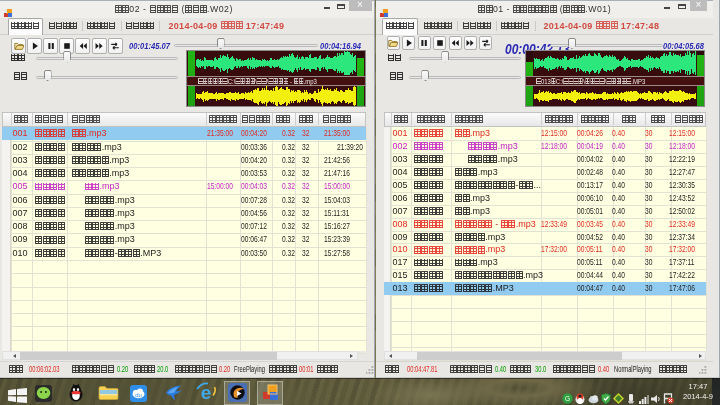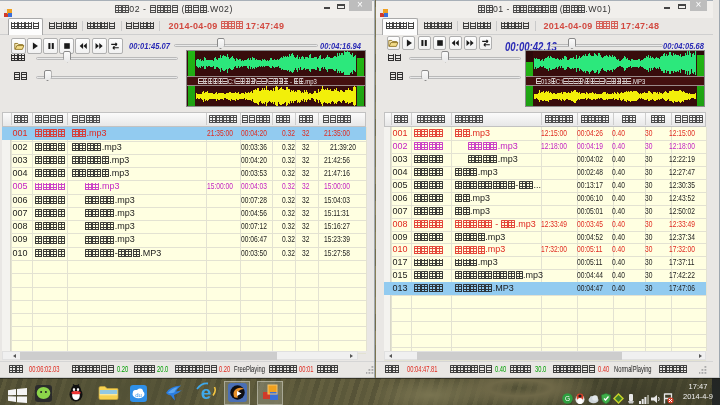--- a/index.html
+++ b/index.html
@@ -164,21 +164,21 @@
     <div class="cell" style="left:241.0px;top:127.2px;color:#e02a20"><span class="sx">00:04:20</span></div>
     <div class="cell" style="left:281.5px;top:127.2px;color:#e02a20"><span class="sx">0.32</span></div>
     <div class="cell" style="left:301.5px;top:127.2px;color:#e02a20"><span class="sx">32</span></div>
     <div class="cell" style="left:323.5px;top:127.2px;color:#e02a20"><span class="sx">21:35:00</span></div>
     <div class="cell" style="left:12.5px;top:140.5px;color:#1c1c1c">002</div>
     <div class="cell" style="left:35.0px;top:140.5px;color:#1c1c1c"><i class="c"></i><i class="c"></i><i class="c"></i><i class="c"></i></div>
     <div class="cell" style="left:71.5px;top:140.5px;color:#1c1c1c"><i class="c"></i><i class="c"></i><i class="c"></i><i class="c"></i>.mp3</div>
     <div class="cell" style="left:241.0px;top:140.5px;color:#1c1c1c"><span class="sx">00:03:36</span></div>
     <div class="cell" style="left:281.5px;top:140.5px;color:#1c1c1c"><span class="sx">0.32</span></div>
     <div class="cell" style="left:301.5px;top:140.5px;color:#1c1c1c"><span class="sx">32</span></div>
-    <div class="cell" style="left:330px;top:140.5px;color:#1c1c1c"><span class="sx">21:39:20</span></div>
+    <div class="cell" style="left:337px;top:140.5px;color:#1c1c1c"><span class="sx">21:39:20</span></div>
     <div class="cell" style="left:12.5px;top:153.8px;color:#1c1c1c">003</div>
     <div class="cell" style="left:35.0px;top:153.8px;color:#1c1c1c"><i class="c"></i><i class="c"></i><i class="c"></i><i class="c"></i></div>
     <div class="cell" style="left:71.5px;top:153.8px;color:#1c1c1c"><i class="c"></i><i class="c"></i><i class="c"></i><i class="c"></i><i class="c"></i>.mp3</div>
     <div class="cell" style="left:241.0px;top:153.8px;color:#1c1c1c"><span class="sx">00:04:20</span></div>
     <div class="cell" style="left:281.5px;top:153.8px;color:#1c1c1c"><span class="sx">0.32</span></div>
     <div class="cell" style="left:301.5px;top:153.8px;color:#1c1c1c"><span class="sx">32</span></div>
     <div class="cell" style="left:323.5px;top:153.8px;color:#1c1c1c"><span class="sx">21:42:56</span></div>
     <div class="cell" style="left:12.5px;top:167.0px;color:#1c1c1c">004</div>
     <div class="cell" style="left:35.0px;top:167.0px;color:#1c1c1c"><i class="c"></i><i class="c"></i><i class="c"></i><i class="c"></i></div>
     <div class="cell" style="left:71.5px;top:167.0px;color:#1c1c1c"><i class="c"></i><i class="c"></i><i class="c"></i><i class="c"></i><i class="c"></i>.mp3</div>
@@ -309,21 +309,21 @@
     <div class="tb-btn" style="left:87.8px;top:36px;width:13px;height:13.5px">
       <svg width="11" height="11" viewBox="0 0 13 13" style="position:absolute;left:50%;top:50%;transform:translate(-50%,-50%)">
         <path d="M2.4 3 L6.4 6.5 L2.4 10 Z M6.8 3 L10.8 6.5 L6.8 10 Z" fill="#1a1a1a"></path>
       </svg>
     </div>
     <div class="tb-btn" style="left:103.2px;top:36px;width:13px;height:13.5px">
       <svg width="11" height="11" viewBox="0 0 13 13" style="position:absolute;left:50%;top:50%;transform:translate(-50%,-50%)">
         <path d="M2 4.6 H9 M9 4.6 L7 2.8 M9 4.6 L7 6.4 M11 8.6 H4 M4 8.6 L6 6.8 M4 8.6 L6 10.4" stroke="#1a1a1a" stroke-width="1.3" fill="none"></path>
       </svg>
     </div>
-    <div class="ab" style="left:129.3px;top:40px;font-size:12px;font-style:italic;font-weight:bold;color:#2a2ab5"><span class="s8">00:00:42.13</span></div>
+    <div class="ab" style="left:129.3px;top:40px;font-size:15px;font-style:italic;font-weight:bold;color:#2a2ab5"><span class="s8">00:00:42.13</span></div>
     <div class="track" style="left:174.3px;top:44px;width:112.5px"></div>
     <div class="thumb" style="left:191.8px;top:37.8px"></div>
     <div class="ab" style="left:287.3px;top:40px;font-size:9.5px;font-style:italic;font-weight:bold;color:#2a2ab5"><span class="s8">00:04:05.68</span></div>
     <div class="ab" style="left:11.300000000000011px;top:52.5px;font-size:8.5px;color:#111"><i class="c"></i><i class="c"></i></div>
     <div class="track" style="left:33.30000000000001px;top:57px;width:112.0px"></div>
     <div class="thumb" style="left:65.30000000000001px;top:51px"></div>
     <div class="ab" style="left:13.300000000000011px;top:71px;font-size:8.5px;color:#111"><i class="c"></i><i class="c"></i></div>
     <div class="track" style="left:33.30000000000001px;top:75.5px;width:112.0px"></div>
     <div class="thumb" style="left:45.30000000000001px;top:69.8px"></div>
     <div class="ab" style="left:148.8px;top:50px;width:180.5px;height:57px;background:#380c0c;border:1px solid #8a8a8a"></div>

